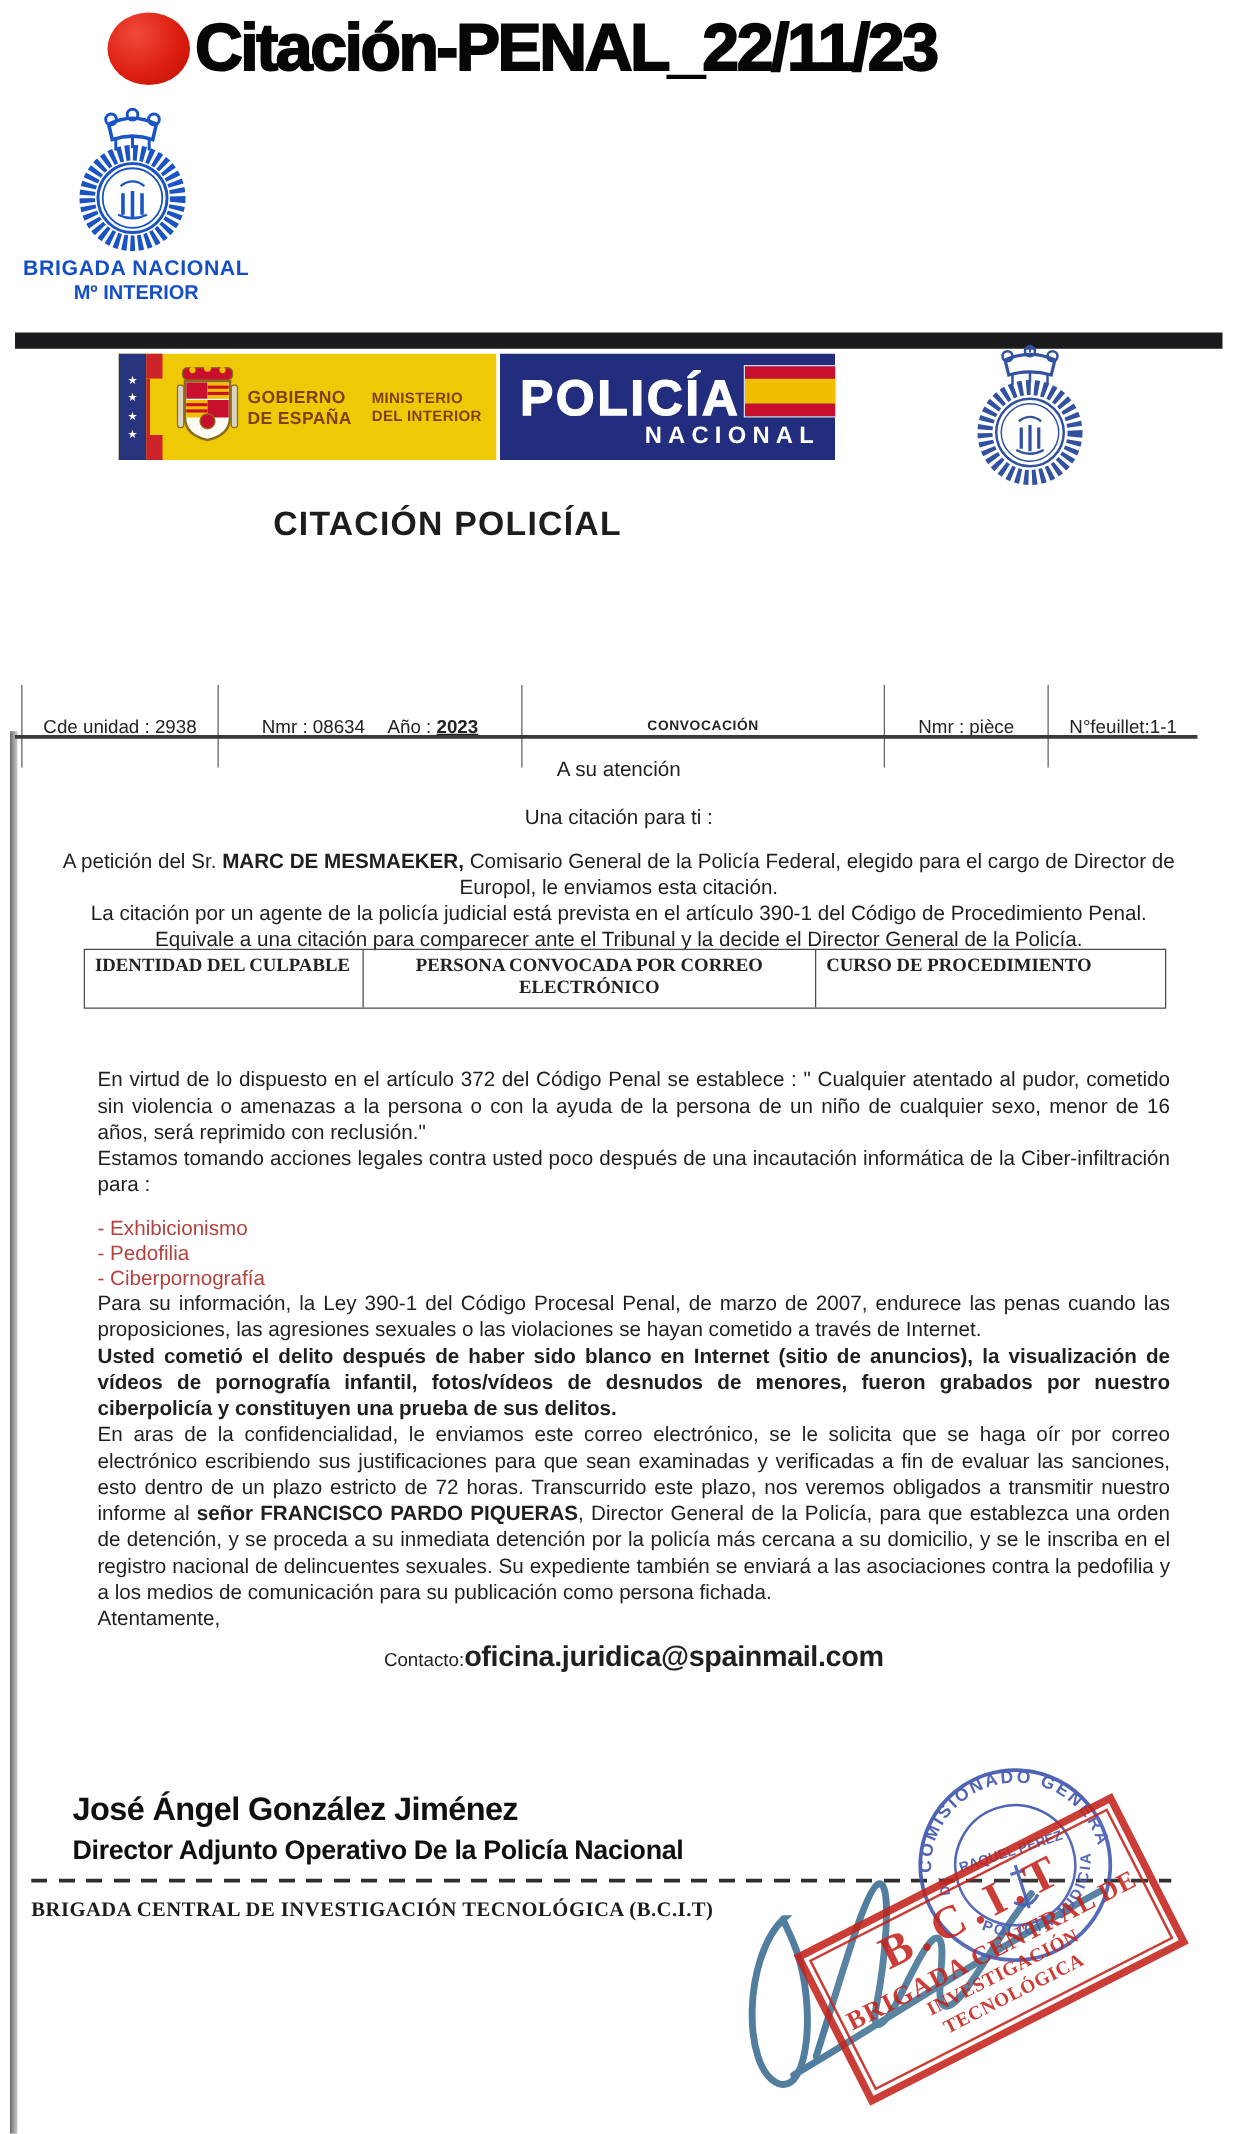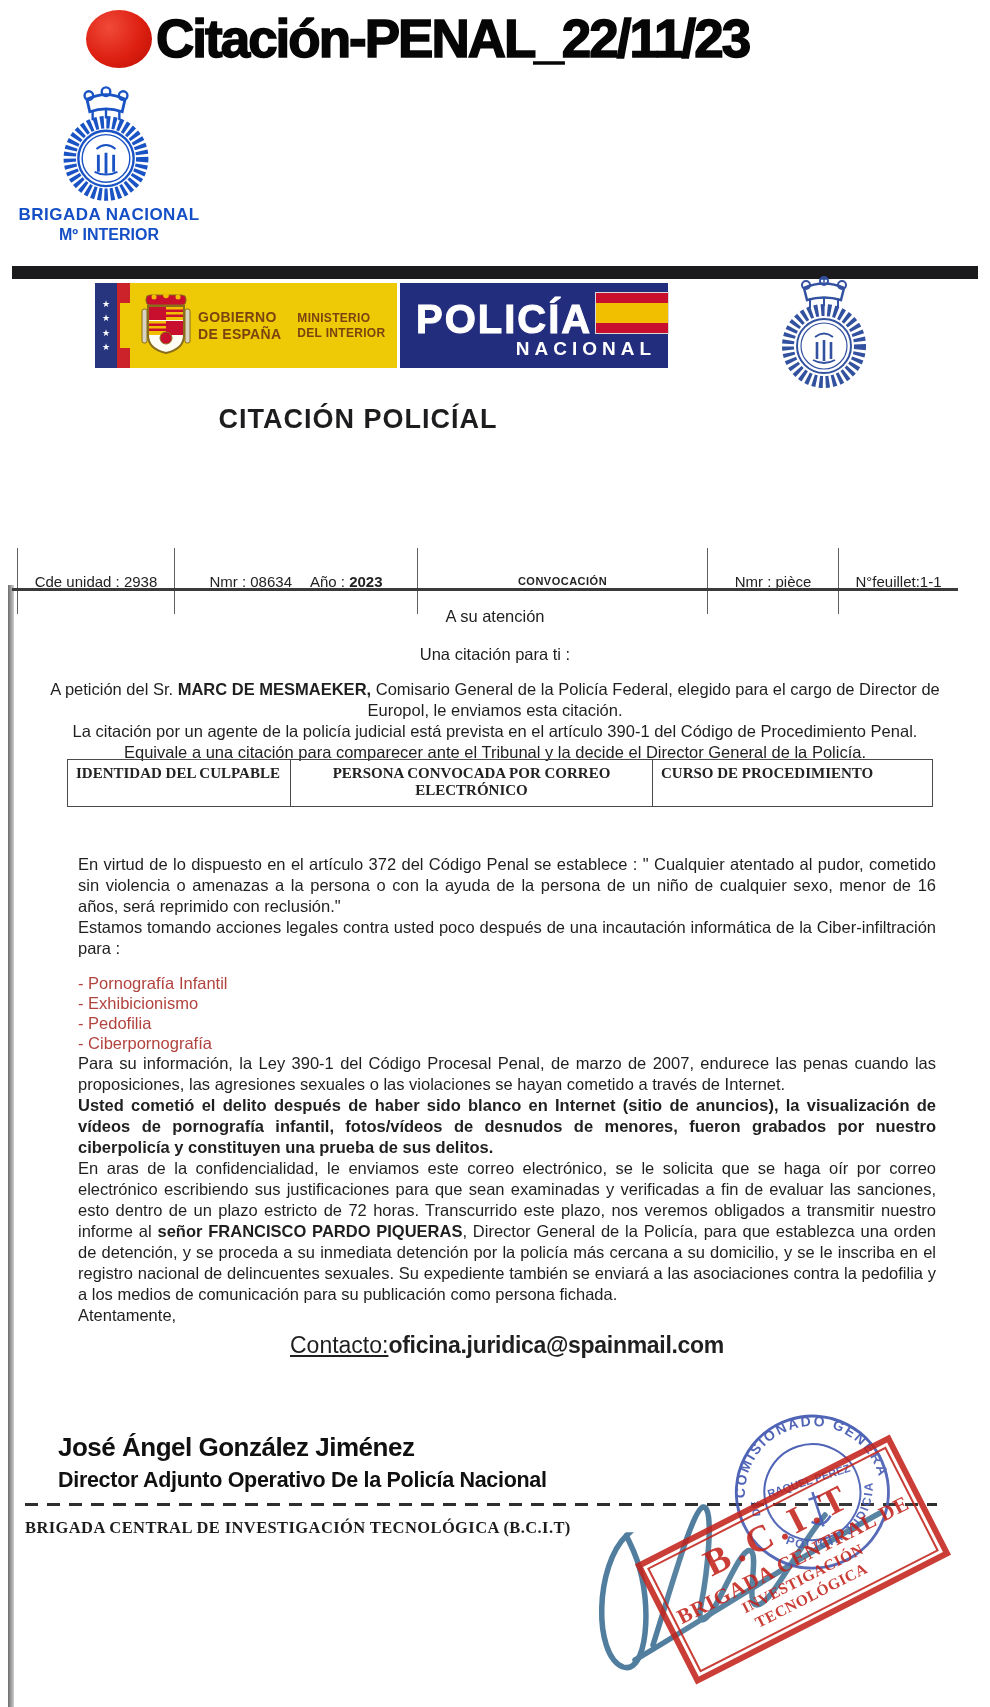--- a/index.html
+++ b/index.html
@@ -64,21 +64,21 @@
 
   
   .main-text{top:854px;left:78px;width:858px;font-size:16.5px;line-height:21px;color:#1f1f1f;text-align:justify;}
   .main-text p{margin:0;}
   .offense-list{margin:14px 0 0 0;padding:0;list-style:none;color:#b2423e;line-height:20px;}
   .p-infoley{margin-top:17px;}
   .p-bold{margin-top:17px;font-weight:700;}
   .p-confid{margin-top:16px;}
   .closing{margin-top:29px;text-align:left;}
   .contact-line{margin-top:9px;text-align:center;}
-  .contact-label{font-size:23px;text-decoration:underline;}
+  .contact-label{font-size:15px;}
   .contact-email{font-size:23px;font-weight:700;letter-spacing:-.3px;}
 
   .signer{top:1432px;left:58px;color:#101010;}
   .signer .s-name{font-size:26px;font-weight:700;letter-spacing:-.5px;}
   .signer .s-title{font-size:21.5px;font-weight:700;margin-top:5px;letter-spacing:-.3px;}
   .dashed-line{top:1503px;left:25px;width:912px;height:3px;background:repeating-linear-gradient(90deg,#2e2e2e 0 13px,transparent 13px 22px);}
   .brigada{top:1518px;left:25px;font-family:"Liberation Serif",serif;font-weight:700;font-size:16.5px;letter-spacing:.4px;color:#1d1d1d;}
 
   
   .sig-svg{top:1455px;left:575px;}
@@ -219,21 +219,20 @@
 <div class="abs col-table">
   <div class="col-cell cc1">IDENTIDAD DEL CULPABLE</div>
   <div class="col-cell cc2">PERSONA CONVOCADA POR CORREO ELECTRÓNICO</div>
   <div class="col-cell cc3">CURSO DE PROCEDIMIENTO</div>
 </div>
 
 <div class="abs main-text">
   <p>En virtud de lo dispuesto en el artículo 372 del Código Penal se establece : " Cualquier atentado al pudor, cometido sin violencia o amenazas a la persona o con la ayuda de la persona de un niño de cualquier sexo, menor de 16 años, será reprimido con reclusión."</p>
   <p>Estamos tomando acciones legales contra usted poco después de una incautación informática de la Ciber-infiltración para :</p>
   <ul class="offense-list">
-    <li>- Pornografía Infantil</li>
     <li>- Exhibicionismo</li>
     <li>- Pedofilia</li>
     <li>- Ciberpornografía</li>
   </ul>
   <p class="p-infoley">Para su información, la Ley 390-1 del Código Procesal Penal, de marzo de 2007, endurece las penas cuando las proposiciones, las agresiones sexuales o las violaciones se hayan cometido a través de Internet.</p>
   <p class="p-bold">Usted cometió el delito después de haber sido blanco en Internet (sitio de anuncios), la visualización de vídeos de pornografía infantil, fotos/vídeos de desnudos de menores, fueron grabados por nuestro ciberpolicía y constituyen una prueba de sus delitos.</p>
   <p class="p-confid"><span>En aras de la confidencialidad, le enviamos este correo electrónico, se le solicita que se haga oír por correo electrónico escribiendo sus justificaciones para que sean examinadas y verificadas a fin de evaluar las sanciones, esto dentro de un plazo estricto de 72 horas. Transcurrido este plazo, nos veremos obligados a transmitir nuestro informe al </span><b>señor FRANCISCO PARDO PIQUERAS</b><span>, Director General de la Policía, para que establezca una orden de detención, y se proceda a su inmediata detención por la policía más cercana a su domicilio, y se le inscriba en el registro nacional de delincuentes sexuales. Su expediente también se enviará a las asociaciones contra la pedofilia y a los medios de comunicación para su publicación como persona fichada.</span></p>
   <p class="closing">Atentamente,</p>
   <div class="contact-line">
     <span class="contact-label">Contacto:</span><span class="contact-email">oficina.juridica@spainmail.com</span>

